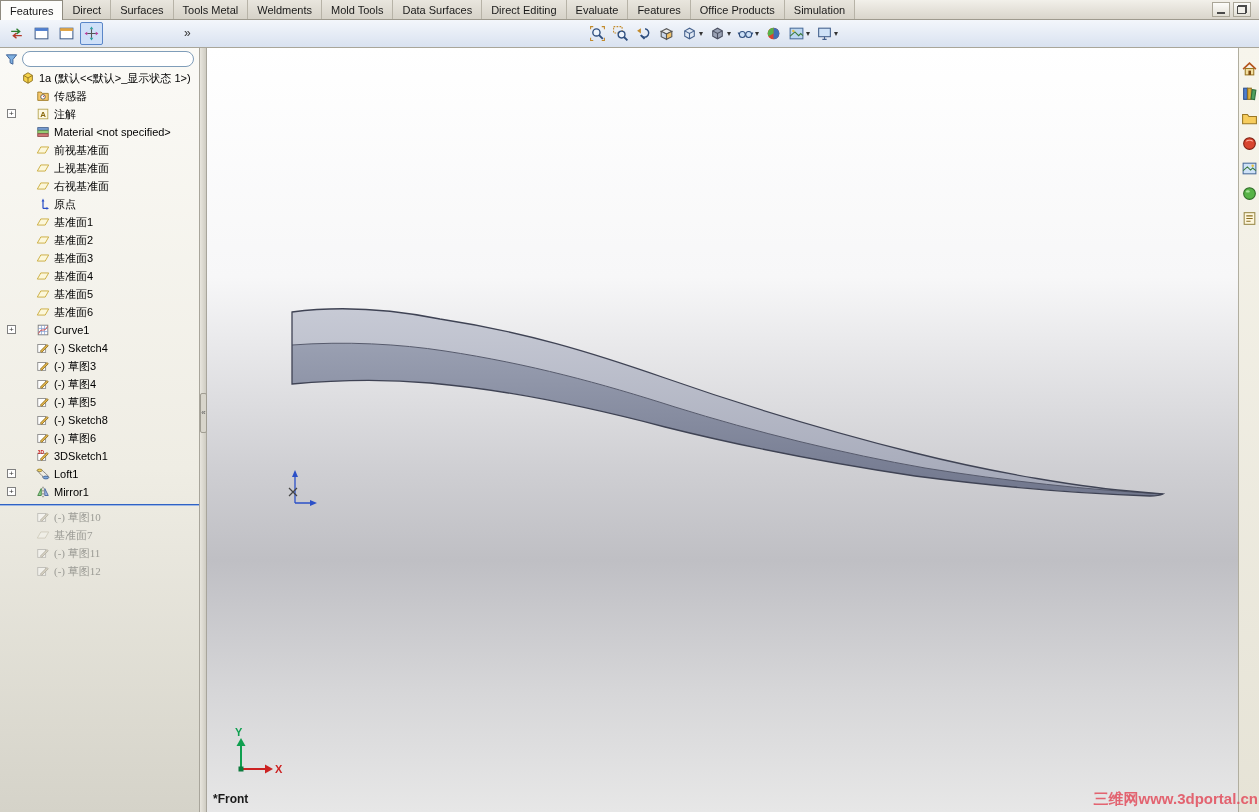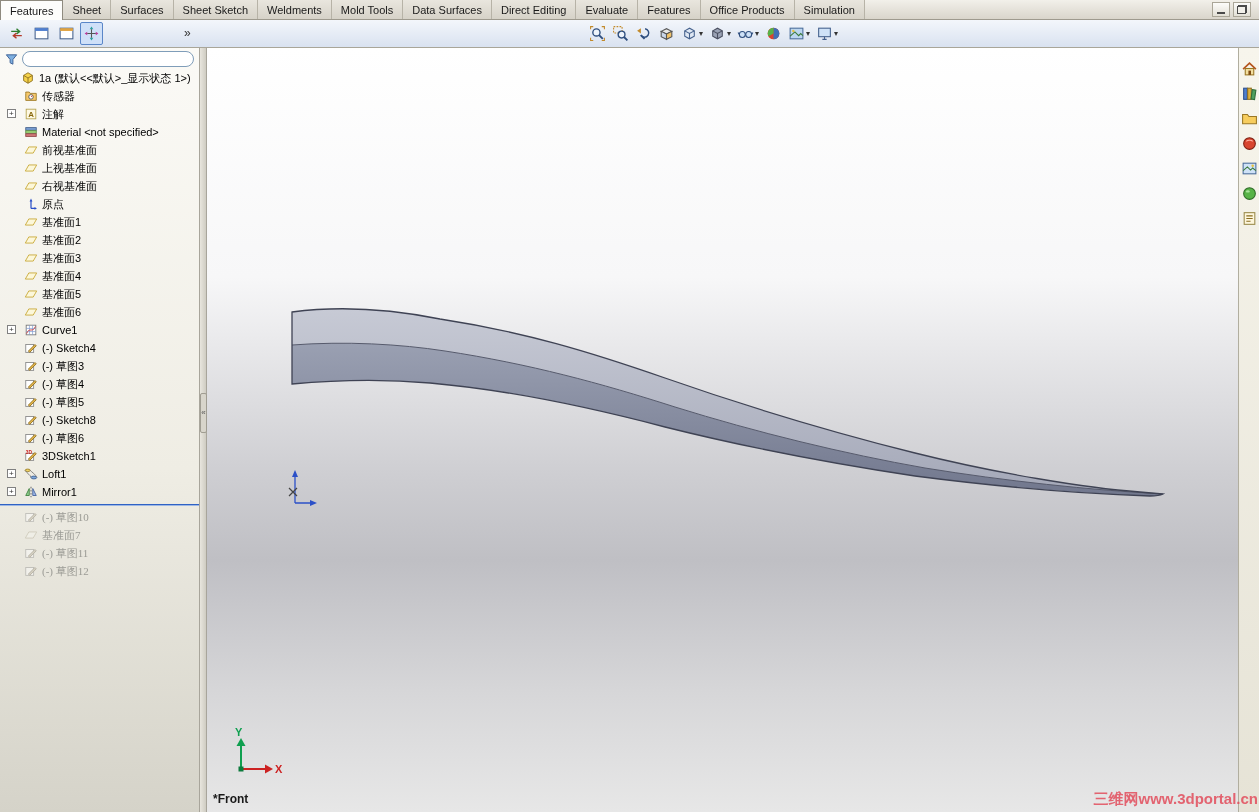--- a/index.html
+++ b/index.html
@@ -65,21 +65,21 @@
     border-right:1px solid #a8a59b;
     display:flex; flex-direction:column; overflow:hidden;
   }
   .filter-row { display:flex; align-items:center; gap:3px; padding:3px 5px 2px 4px; }
   .filter-row svg { width:15px; height:15px; flex:0 0 15px; }
   .filter-input {
     flex:1; height:16px; border:1px solid #7f9db9; border-radius:8px;
     font-size:10px; padding:0 7px; background:#fff; outline:none;
   }
   .tree { flex:1; font-size:11px; color:#000; }
-  .trow { display:flex; align-items:center; height:18px; padding-left:24px; position:relative; white-space:nowrap; cursor:default; }
+  .trow { display:flex; align-items:center; height:18px; padding-left:36px; position:relative; white-space:nowrap; cursor:default; }
   .trow.root { padding-left:21px; }
   .exp {
     position:absolute; left:7px; top:4px; width:9px; height:9px;
     border:1px solid #808080; background:#fff;
     font:8px/8px "Liberation Mono", monospace; text-align:center; color:#333;
   }
   .ti { width:14px; height:14px; margin-right:4px; flex:0 0 14px; }
   .tl { overflow:hidden; }
   .ghost .tl { color:#9b9b95;font-family:Liberation Serif, serif; }
   .ghost .ti { opacity:.45; filter:grayscale(.8); }
@@ -265,23 +265,23 @@
         <rect x="3" y="2.5" width="10" height="11" fill="#fdf6dc" stroke="#9a8a4a"></rect>
         <path d="M5 5.5 H11 M5 8 H11 M5 10.5 H9" stroke="#8a6d1f"></path>
       </symbol>
   </defs>
 </svg>
 
 <div class="app">
 
   <div class="tabbar">
     <div class="tab active">Features</div>
-    <div class="tab">Sheet</div>
+    <div class="tab">Direct</div>
     <div class="tab">Surfaces</div>
-    <div class="tab">Sheet Sketch</div>
+    <div class="tab">Tools Metal</div>
     <div class="tab">Weldments</div>
     <div class="tab">Mold Tools</div>
     <div class="tab">Data Surfaces</div>
     <div class="tab">Direct Editing</div>
     <div class="tab">Evaluate</div>
     <div class="tab">Features</div>
     <div class="tab">Office Products</div>
     <div class="tab">Simulation</div>
     <div class="wincontrols">
       <div class="winbtn">

